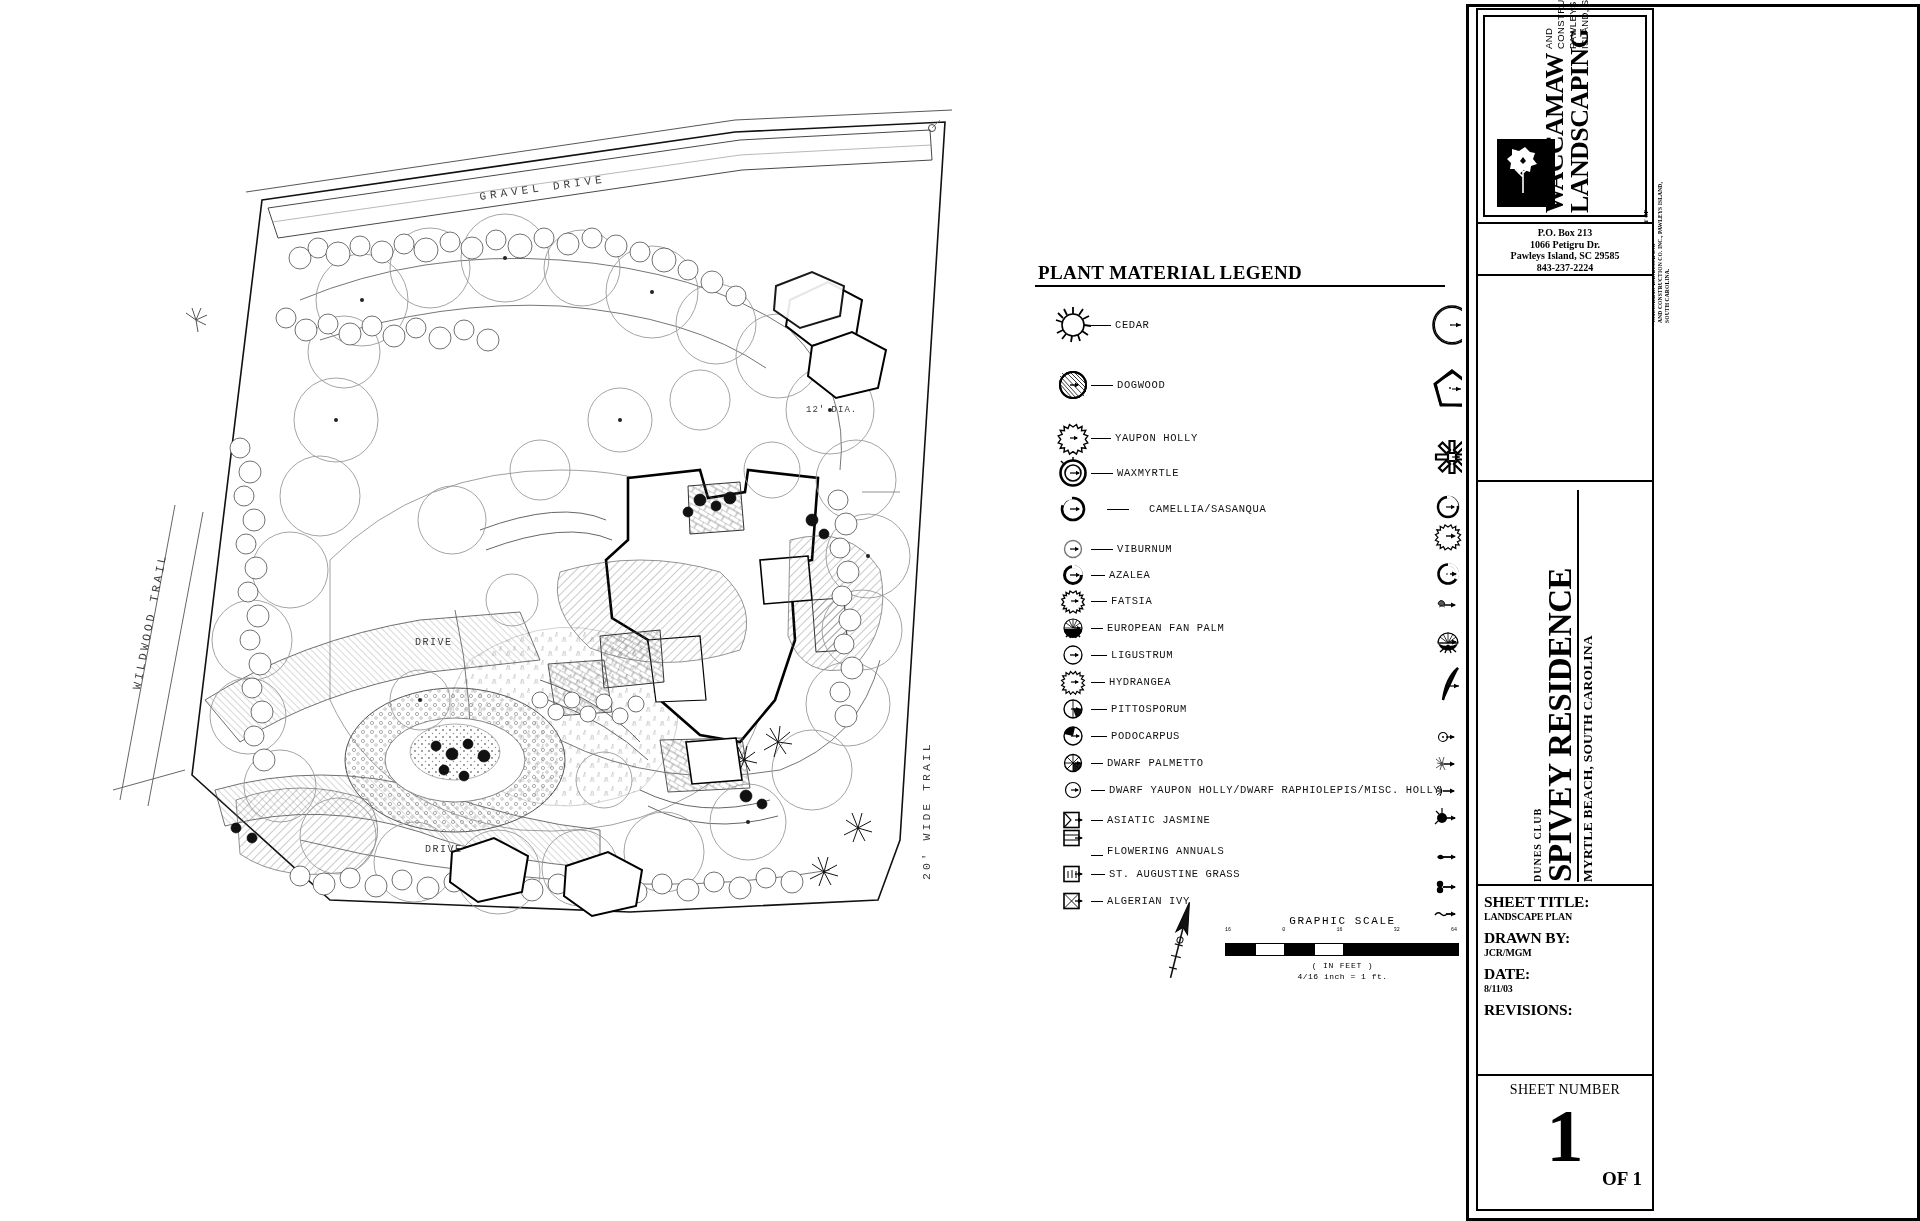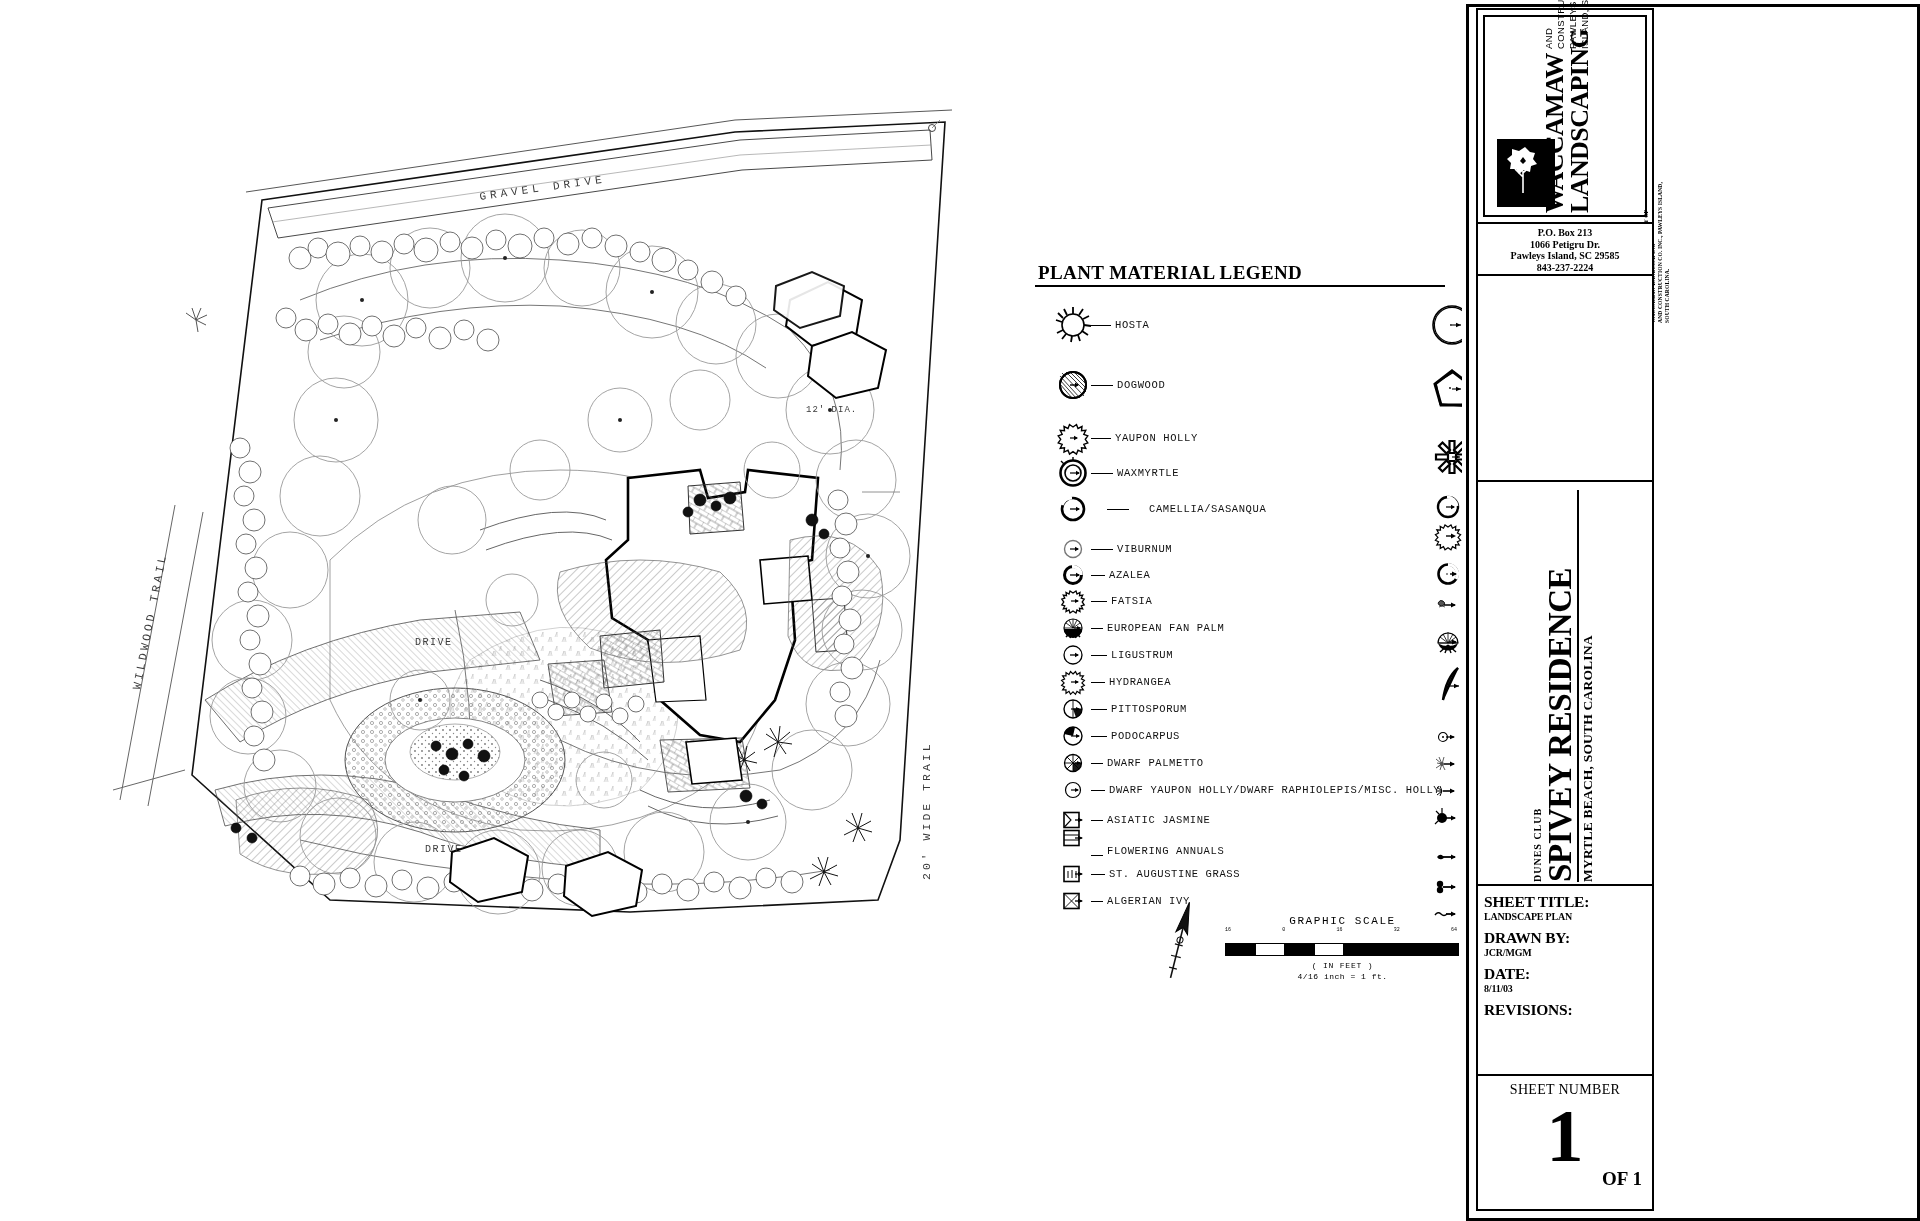--- a/index.html
+++ b/index.html
@@ -451,21 +451,21 @@
         <div class="legend-row" style="top:24px;">
           <span class="sym">
             <svg width="40" height="40" viewBox="-20 -20 40 40">
               <circle r="11" fill="#fff" stroke="#000" stroke-width="1.6"></circle>
               <g stroke="#000" stroke-width="1.8" fill="#000">
                 <path d="M-11,-3 l-6,-2 M-10,-7 l-5,-5 M-6,-10 l-3,-6 M0,-11 l0,-7 M6,-10 l4,-6 M10,-6 l6,-3 M11,0 l7,1 M9,6 l6,4 M5,10 l2,6 M-1,11 l-1,6 M-7,9 l-4,5 M-10,5 l-6,3"></path>
               </g>
             </svg>
           </span>
           <span class="leader" style="width:20px;"></span>
-          <span class="leg-label">HOSTA</span>
+          <span class="leg-label">CEDAR</span>
         </div>
 
         <div class="legend-row" style="top:84px;">
           <span class="sym">
             <svg width="40" height="40" viewBox="-20 -20 40 40">
               <circle r="13" fill="#fff" stroke="#000" stroke-width="2"></circle>
               <path d="M-13,0 A13,13 0 0 1 0,13 L0,0 Z" fill="none"></path>
               <g clip-path="none">
                 <path d="M-13,-1 L-1,13 M-13,-5 L3,13 M-13,-9 L7,13 M-11,-12 L11,11 M-7,-13 L13,7 M-3,-13 L13,3 M1,-13 L13,-1" stroke="#000" stroke-width="0.9" fill="none" opacity="0.85"></path>
               </g>

